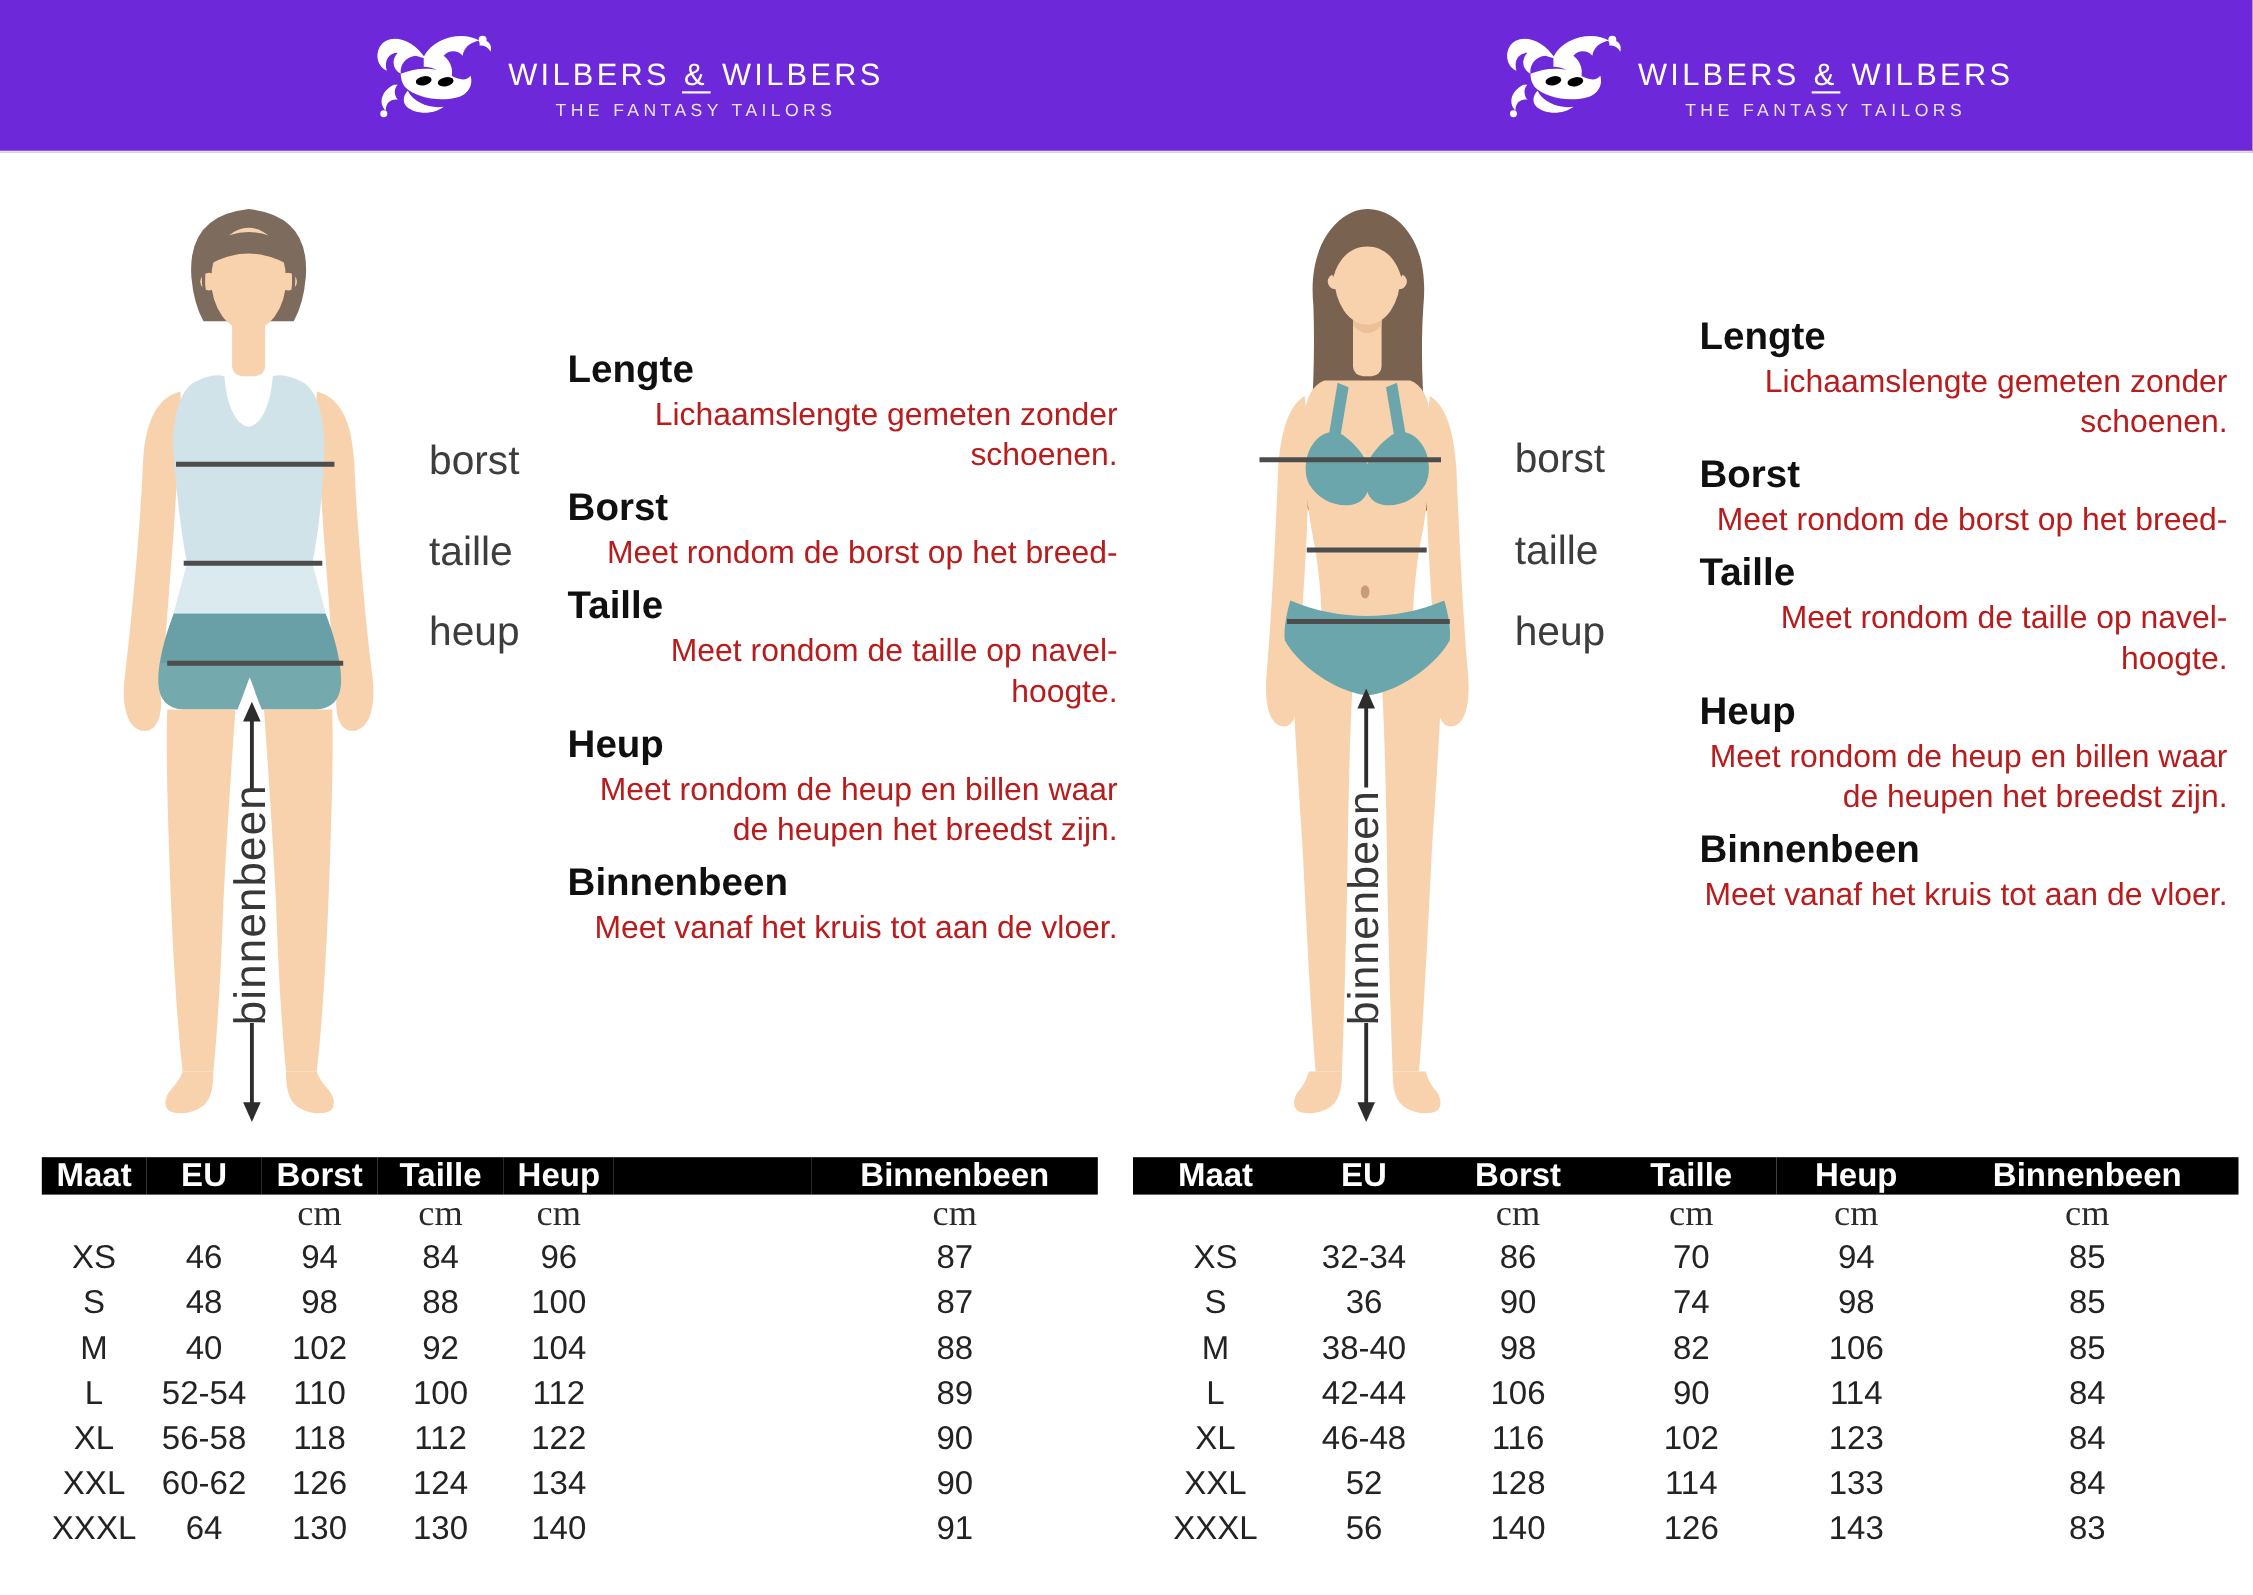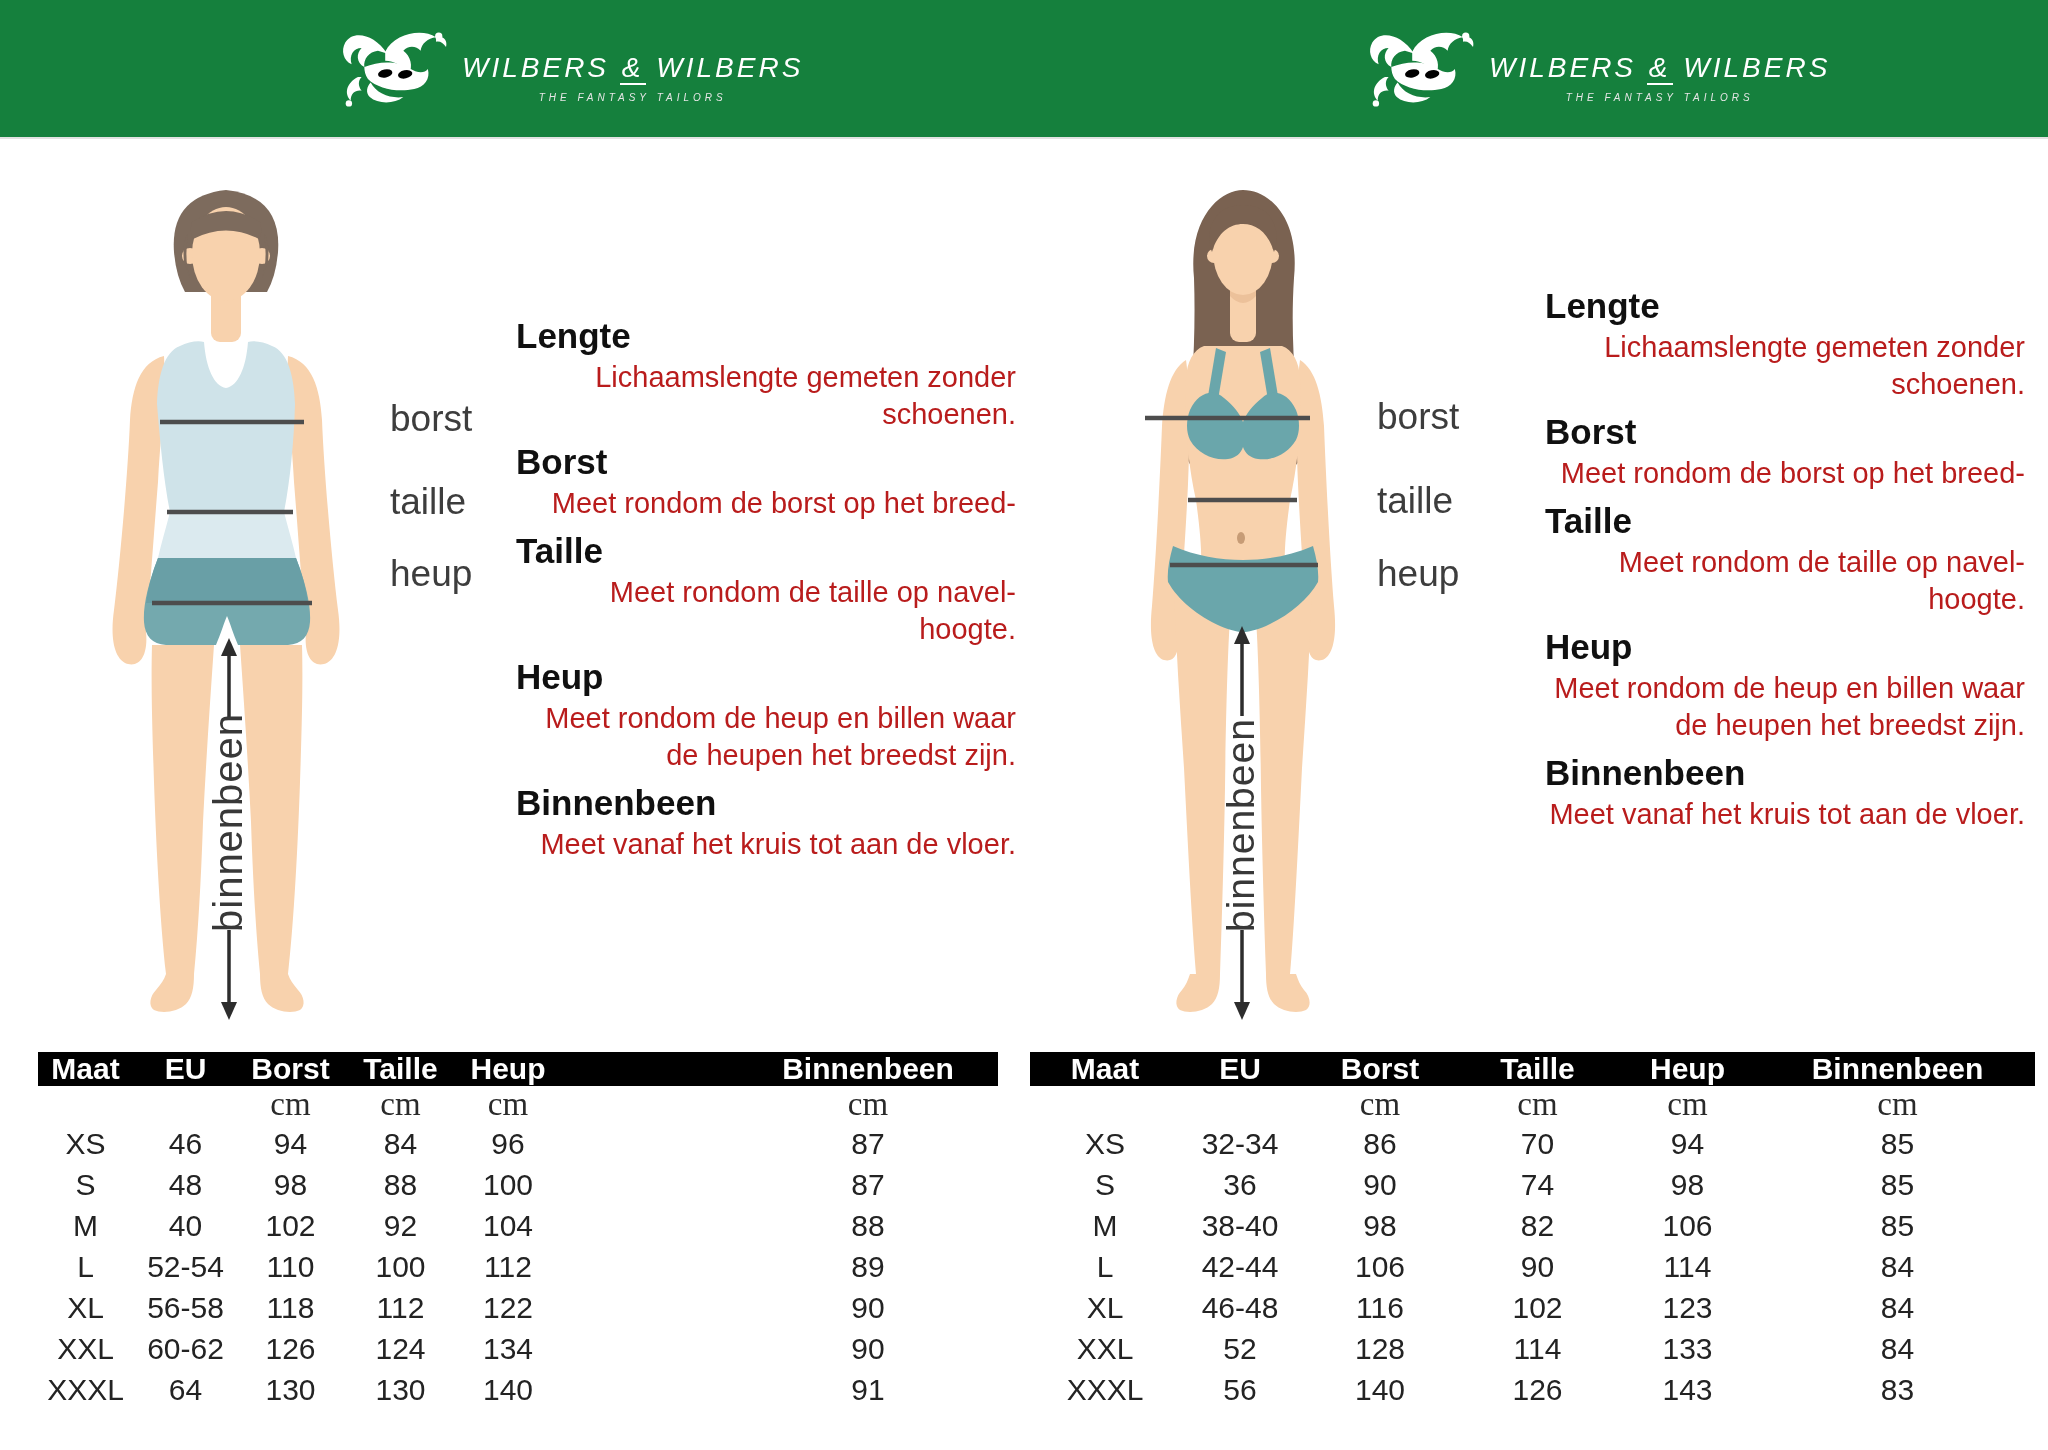--- a/index.html
+++ b/index.html
@@ -1,25 +1,25 @@
 <!DOCTYPE html>
 <html><head>
 <meta charset="utf-8">
 <style>
   html,body{margin:0;padding:0;background:#fff;}
   #canvas{position:relative;width:2048px;height:1450px;background:#ffffff;overflow:hidden;
           font-family:"Liberation Sans","DejaVu Sans",sans-serif;color:#1d1d1d;}
   
-  .topbar{position:absolute;left:0;top:0;width:2048px;height:137px;background:#15803d;border-bottom:2px solid #e2e2e2;font-style:italic;}
+  .topbar{position:absolute;left:0;top:0;width:2048px;height:137px;background:#6d28d9;border-bottom:2px solid #e2e2e2;}
   .logo{position:absolute;top:26px;display:flex;align-items:flex-start;}
   .logo .mark{flex:0 0 auto;}
   .logo .words{margin-left:6px;margin-top:28px;text-align:center;}
   .wordmark{color:#fff;font-size:28px;font-weight:400;letter-spacing:3px;white-space:nowrap;line-height:28px;}
   .wordmark .amp{display:inline-block;border-bottom:2px solid #fff;padding:0 2px 1px;}
-  .tagline{color:#e6e6e6;font-size:10px;letter-spacing:4px;margin-top:7px;white-space:nowrap;}
+  .tagline{color:#e6e6e6;font-size:16px;letter-spacing:4px;margin-top:7px;white-space:nowrap;}
   
   .figure-svg{position:absolute;}
   .meas-label{position:absolute;font-size:37px;color:#3d3d3d;white-space:nowrap;}
   .vlabel{position:absolute;writing-mode:vertical-rl;transform:rotate(180deg);
           font-size:40px;color:#383838;letter-spacing:1px;white-space:nowrap;}
   
   .desc-col{position:absolute;}
   .desc-title{font-size:35px;font-weight:700;color:#101010;line-height:32px;margin-bottom:7px;white-space:nowrap;}
   .desc-line{font-size:29px;color:#b91c1c;line-height:37px;white-space:nowrap;text-align:right;}
   .desc-sec{margin-bottom:13px;}

